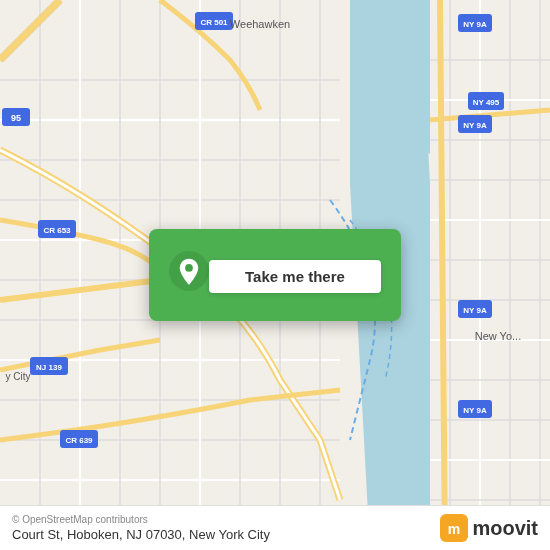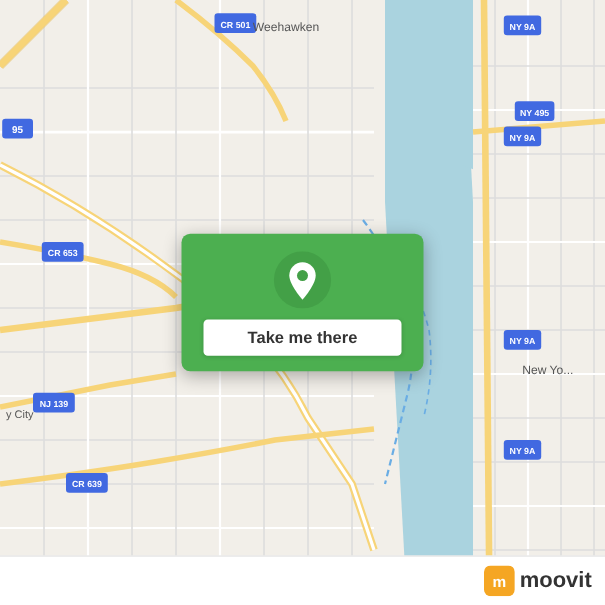--- a/index.html
+++ b/index.html
@@ -26,25 +26,25 @@
       width: 550px;
       height: 550px;
     }
 
     
     .card-overlay {
       position: absolute;
       left: 50%;
       top: 50%;
       transform: translate(-50%, -50%);
-      width: 220px;
+      width: 252px;
       background: #4caf50;
       border-radius: 8px;
       display: flex;
-      flex-direction: column;
+      flex-direction: row;
       align-items: center;
       padding: 16px 20px 14px;
       box-shadow: 0 4px 16px rgba(0,0,0,0.3);
       z-index: 10;
     }
 
     .card-pin-icon {
       width: 52px;
       height: 52px;
       margin-bottom: 10px;
@@ -234,20 +234,22 @@
       <circle cx="26" cy="22" r="5" fill="#43a047"></circle>
     </svg>
 
     <button class="card-button">Take me there</button>
   </div>
 
 </div>
 
 <div class="bottom-bar">
   <div style="display:flex; flex-direction:column; gap:2px;">
+    <span class="copyright-text">© OpenStreetMap contributors</span>
+    <span class="bottom-address">Court St, Hoboken, NJ 07030, New York City</span>
   </div>
   <div class="moovit-logo">
     <svg class="moovit-icon" viewBox="0 0 28 28" xmlns="http://www.w3.org/2000/svg">
       <rect width="28" height="28" rx="6" fill="#f5a623"></rect>
       <text x="14" y="20" text-anchor="middle" fill="white" font-size="14" font-weight="bold">m</text>
     </svg>
     <span class="moovit-text">moovit</span>
   </div>
 </div>
 

